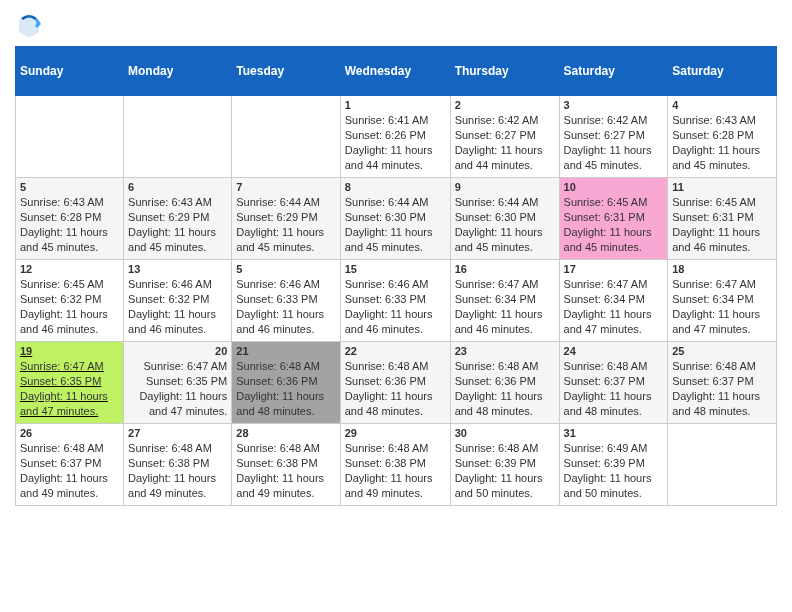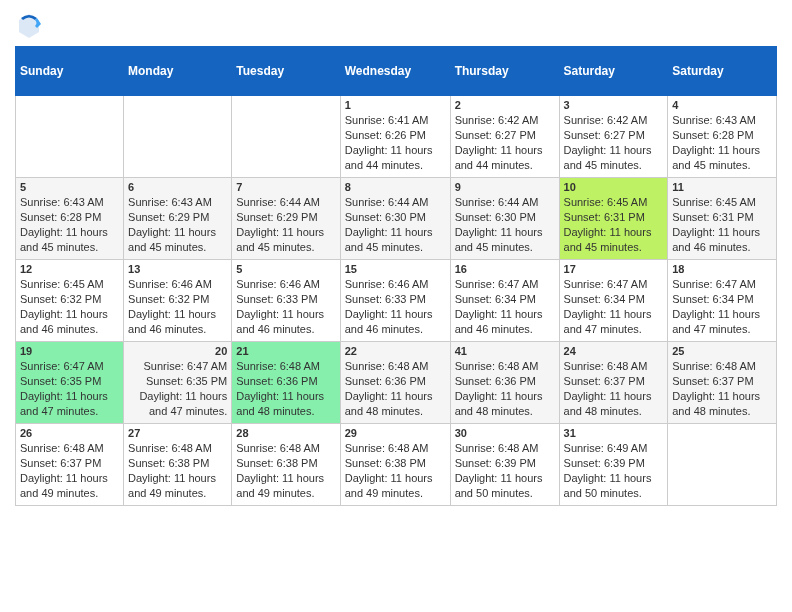--- a/index.html
+++ b/index.html
@@ -188,21 +188,21 @@
 Daylight: 11 hours
 and 45 minutes.</div>
           </td>
           <td style="background: rgb(245, 245, 245);">
             <div class="day-number">9</div>
             <div class="day-info" style="white-space: pre-line;">Sunrise: 6:44 AM
 Sunset: 6:30 PM
 Daylight: 11 hours
 and 45 minutes.</div>
           </td>
-          <td style="background: #bef264;">
+          <td style="background: #f9a8d4;">
             <div class="day-number">10</div>
             <div class="day-info" style="white-space: pre-line;">Sunrise: 6:45 AM
 Sunset: 6:31 PM
 Daylight: 11 hours
 and 45 minutes.</div>
           </td>
           <td style="background: rgb(245, 245, 245);">
             <div class="day-number">11</div>
             <div class="day-info" style="white-space: pre-line;">Sunrise: 6:45 AM
 Sunset: 6:31 PM
@@ -255,50 +255,50 @@
           </td>
           <td>
             <div class="day-number">18</div>
             <div class="day-info" style="white-space: pre-line;">Sunrise: 6:47 AM
 Sunset: 6:34 PM
 Daylight: 11 hours
 and 47 minutes.</div>
           </td>
         </tr>
         <tr>
-          <td style="background: #86efac;">
+          <td style="background: #bef264; text-decoration: underline;">
             <div class="day-number">19</div>
             <div class="day-info" style="white-space: pre-line;">Sunrise: 6:47 AM
 Sunset: 6:35 PM
 Daylight: 11 hours
 and 47 minutes.</div>
           </td>
           <td style="background: rgb(245, 245, 245); text-align: right;">
             <div class="day-number">20</div>
             <div class="day-info" style="white-space: pre-line;">Sunrise: 6:47 AM
 Sunset: 6:35 PM
 Daylight: 11 hours
 and 47 minutes.</div>
           </td>
-          <td style="background: #86efac; margin-left: 24px;">
+          <td style="background: #a3a3a3; margin-left: 24px;">
             <div class="day-number">21</div>
             <div class="day-info" style="white-space: pre-line;">Sunrise: 6:48 AM
 Sunset: 6:36 PM
 Daylight: 11 hours
 and 48 minutes.</div>
           </td>
           <td style="background: rgb(245, 245, 245);">
             <div class="day-number">22</div>
             <div class="day-info" style="white-space: pre-line;">Sunrise: 6:48 AM
 Sunset: 6:36 PM
 Daylight: 11 hours
 and 48 minutes.</div>
           </td>
           <td style="background: rgb(245, 245, 245);">
-            <div class="day-number">41</div>
+            <div class="day-number">23</div>
             <div class="day-info" style="white-space: pre-line;">Sunrise: 6:48 AM
 Sunset: 6:36 PM
 Daylight: 11 hours
 and 48 minutes.</div>
           </td>
           <td style="background: rgb(245, 245, 245); margin-top: 33px;">
             <div class="day-number">24</div>
             <div class="day-info" style="white-space: pre-line;">Sunrise: 6:48 AM
 Sunset: 6:37 PM
 Daylight: 11 hours

